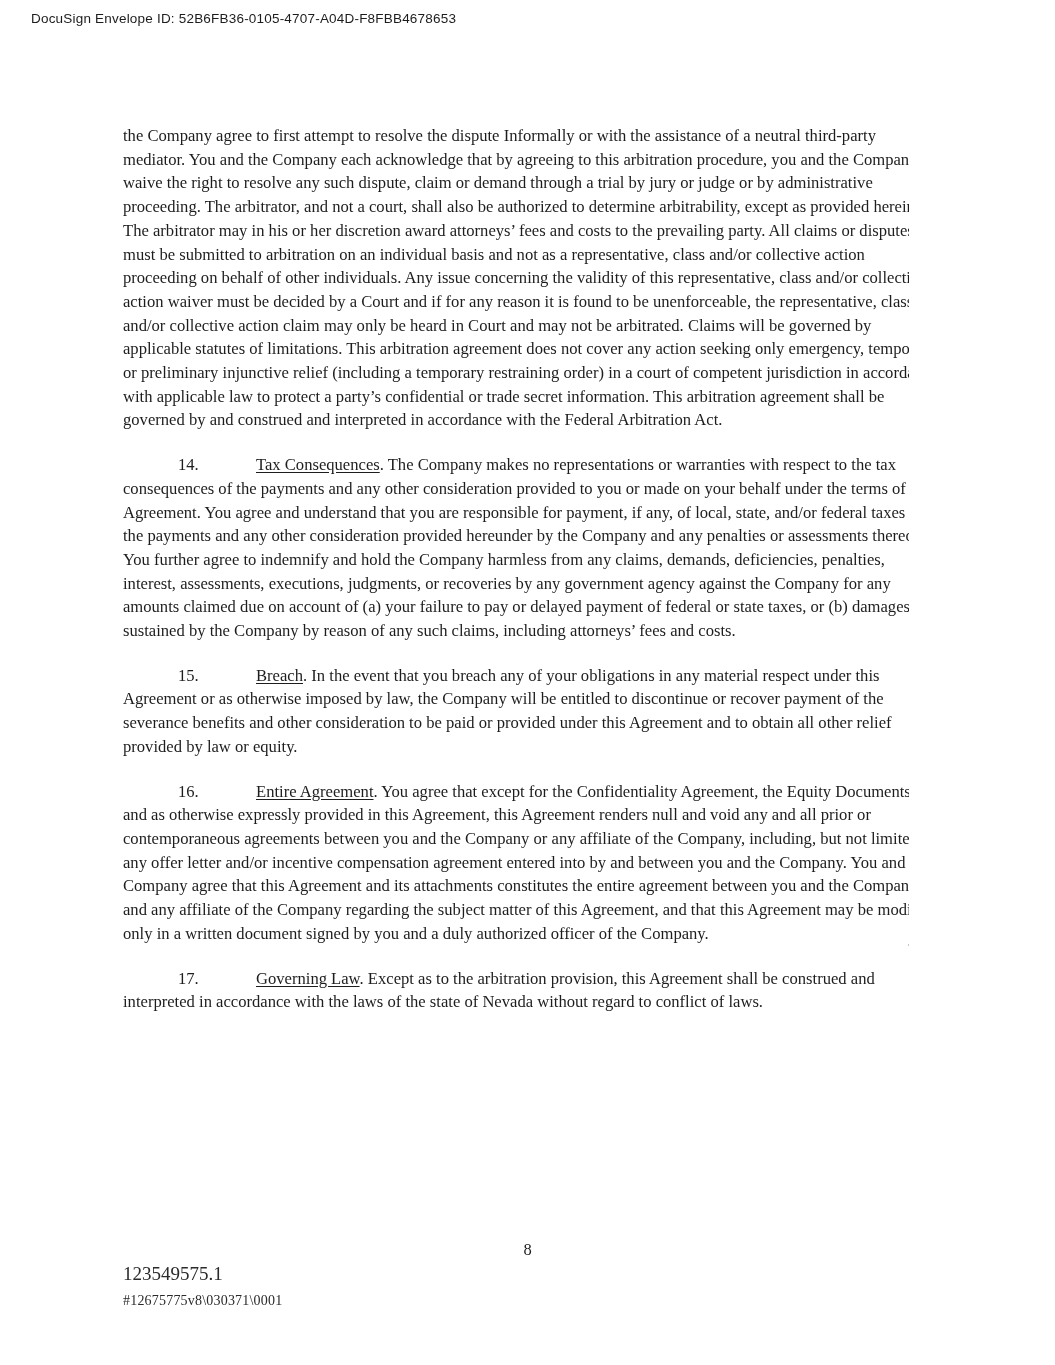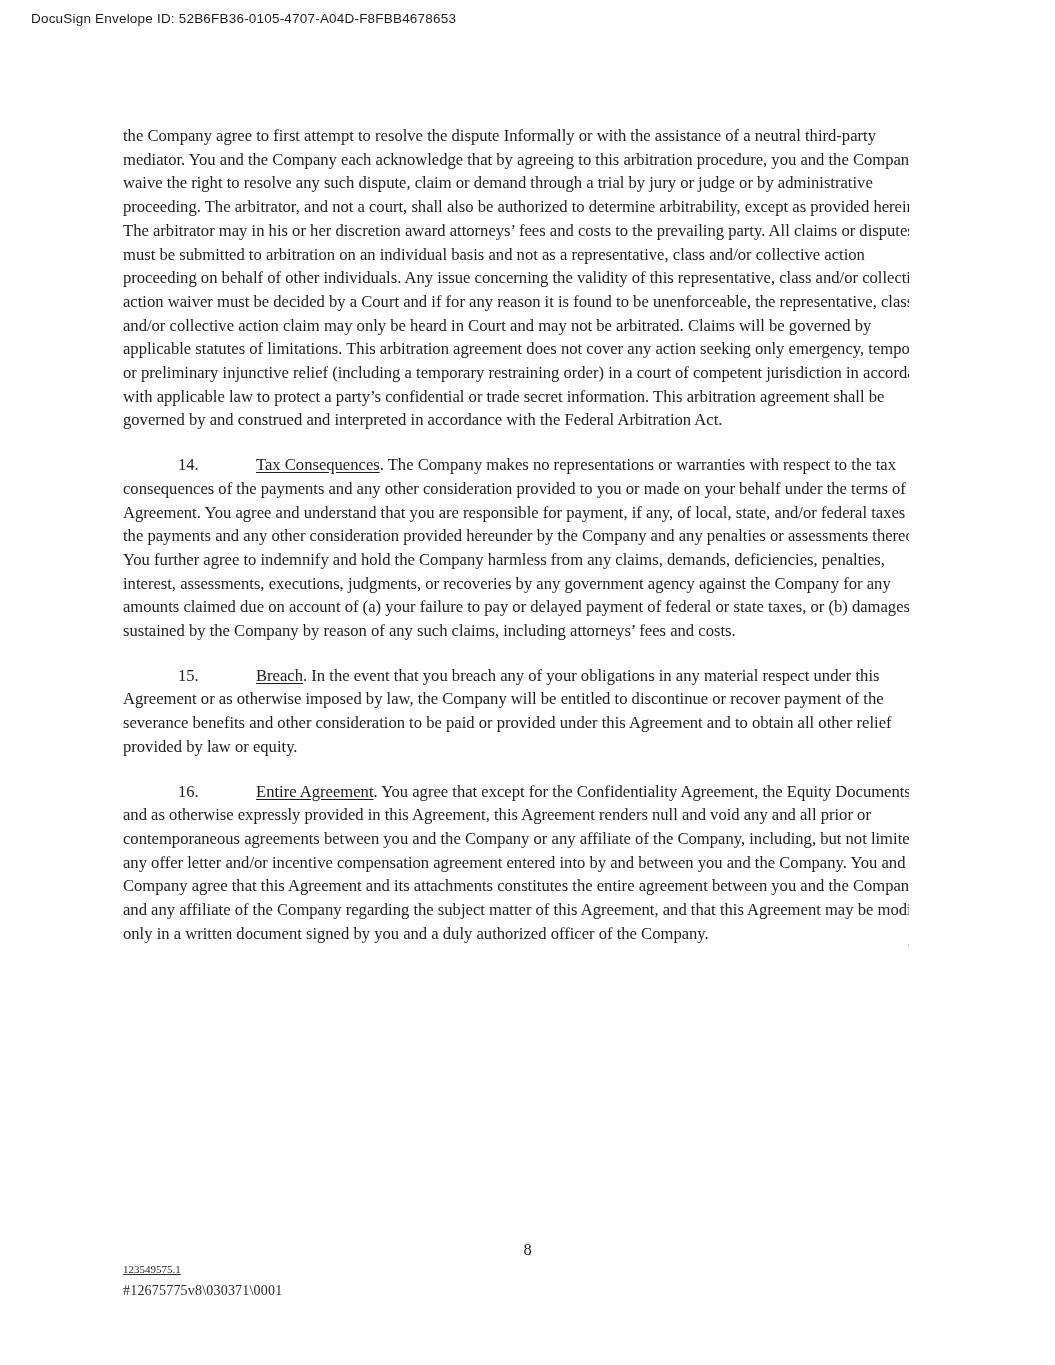--- a/index.html
+++ b/index.html
@@ -71,23 +71,22 @@
     color: #1d1d1d;
   }
   .footer-ids {
     position: absolute;
     left: 123px;
     top: 1263px;
     font-family: "Liberation Serif", "DejaVu Serif", serif;
     color: #2a2a2a;
   }
   .doc-id-1 {
-    font-size: 11px;
+    font-size: 19px;
     margin-bottom: 8px;
-    text-decoration: underline;
   }
   .doc-id-2 {
     font-size: 14px;
     letter-spacing: 0.2px;
   }
 </style>
 </head>
 <body>
 
 <div class="page">
@@ -97,20 +96,21 @@
   <div class="content">
 
     <p class="para intro">the Company agree to first attempt to resolve the dispute Informally or with the assistance of a neutral third-party mediator. You and the Company each acknowledge that by agreeing to this arbitration procedure, you and the Company waive the right to resolve any such dispute, claim or demand through a trial by jury or judge or by administrative proceeding. The arbitrator, and not a court, shall also be authorized to determine arbitrability, except as provided herein. The arbitrator may in his or her discretion award attorneys’ fees and costs to the prevailing party. All claims or disputes must be submitted to arbitration on an individual basis and not as a representative, class and/or collective action proceeding on behalf of other individuals. Any issue concerning the validity of this representative, class and/or collective action waiver must be decided by a Court and if for any reason it is found to be unenforceable, the representative, class and/or collective action claim may only be heard in Court and may not be arbitrated. Claims will be governed by applicable statutes of limitations. This arbitration agreement does not cover any action seeking only emergency, temporary or preliminary injunctive relief (including a temporary restraining order) in a court of competent jurisdiction in accordance with applicable law to protect a party’s confidential or trade secret information. This arbitration agreement shall be governed by and construed and interpreted in accordance with the Federal Arbitration Act.</p>
 
     <p class="para section"><span class="num">14.</span><span class="heading">Tax Consequences</span><span>. The Company makes no representations or warranties with respect to the tax consequences of the payments and any other consideration provided to you or made on your behalf under the terms of this Agreement. You agree and understand that you are responsible for payment, if any, of local, state, and/or federal taxes on the payments and any other consideration provided hereunder by the Company and any penalties or assessments thereon. You further agree to indemnify and hold the Company harmless from any claims, demands, deficiencies, penalties, interest, assessments, executions, judgments, or recoveries by any government agency against the Company for any amounts claimed due on account of (a) your failure to pay or delayed payment of federal or state taxes, or (b) damages sustained by the Company by reason of any such claims, including attorneys’ fees and costs.</span></p>
 
     <p class="para section"><span class="num">15.</span><span class="heading">Breach</span><span>. In the event that you breach any of your obligations in any material respect under this Agreement or as otherwise imposed by law, the Company will be entitled to discontinue or recover payment of the severance benefits and other consideration to be paid or provided under this Agreement and to obtain all other relief provided by law or equity.</span></p>
 
     <p class="para section"><span class="num">16.</span><span class="heading">Entire Agreement</span><span>. You agree that except for the Confidentiality Agreement, the Equity Documents, and as otherwise expressly provided in this Agreement, this Agreement renders null and void any and all prior or contemporaneous agreements between you and the Company or any affiliate of the Company, including, but not limited to, any offer letter and/or incentive compensation agreement entered into by and between you and the Company. You and the Company agree that this Agreement and its attachments constitutes the entire agreement between you and the Company and any affiliate of the Company regarding the subject matter of this Agreement, and that this Agreement may be modified only in a written document signed by you and a duly authorized officer of the Company.</span></p>
 
+    <p class="para section"><span class="num">17.</span><span class="heading">Governing Law</span><span>. Except as to the arbitration provision, this Agreement shall be construed and interpreted in accordance with the laws of the state of Nevada without regard to conflict of laws.</span></p>
 
   </div>
 
   <div class="artifact-mark"></div>
 
   <div class="page-number">8</div>
 
   <div class="footer-ids">
     <div class="doc-id-1">123549575.1</div>
     <div class="doc-id-2">#12675775v8\030371\0001</div>

